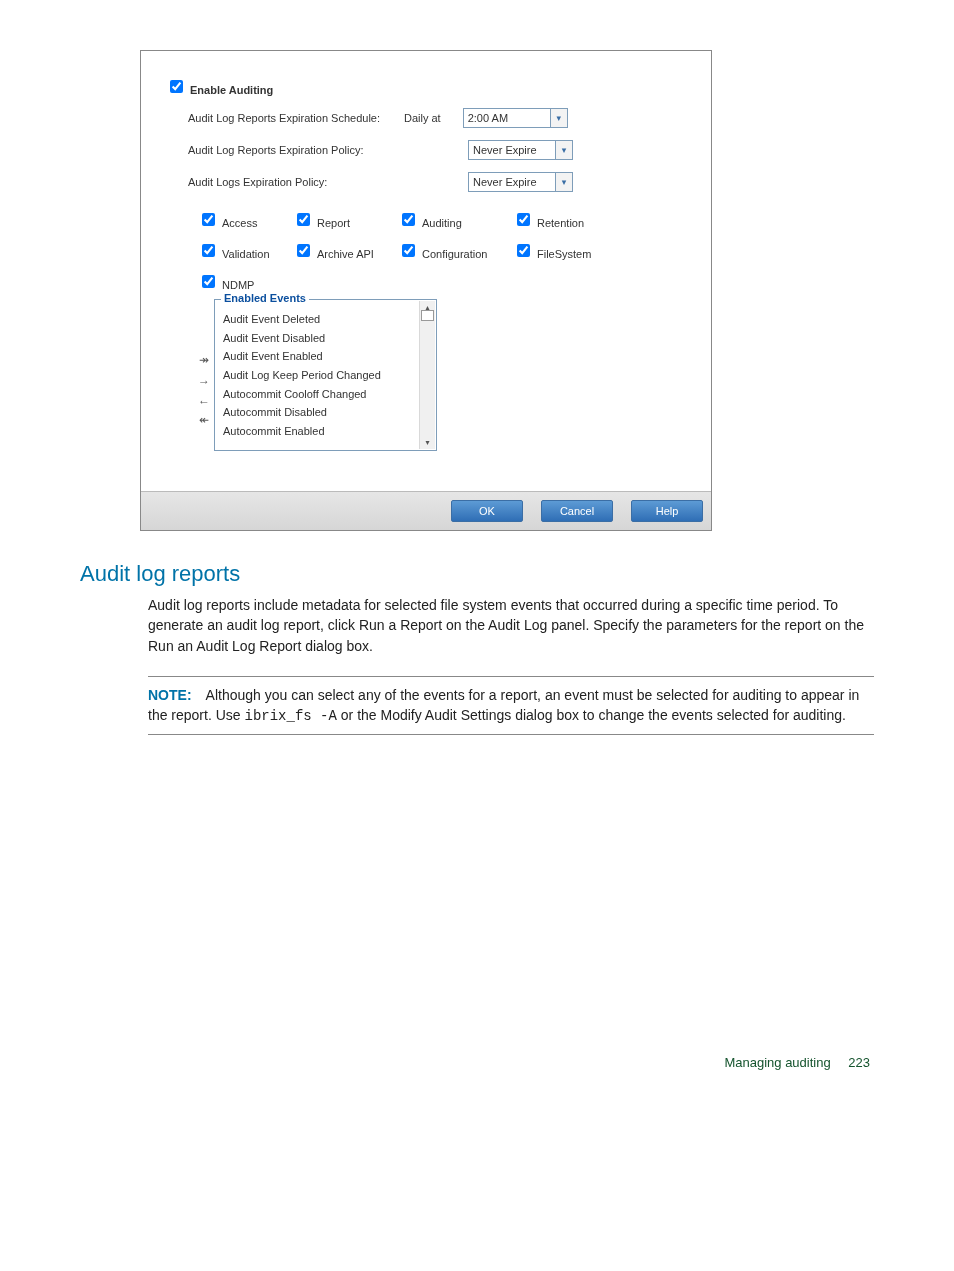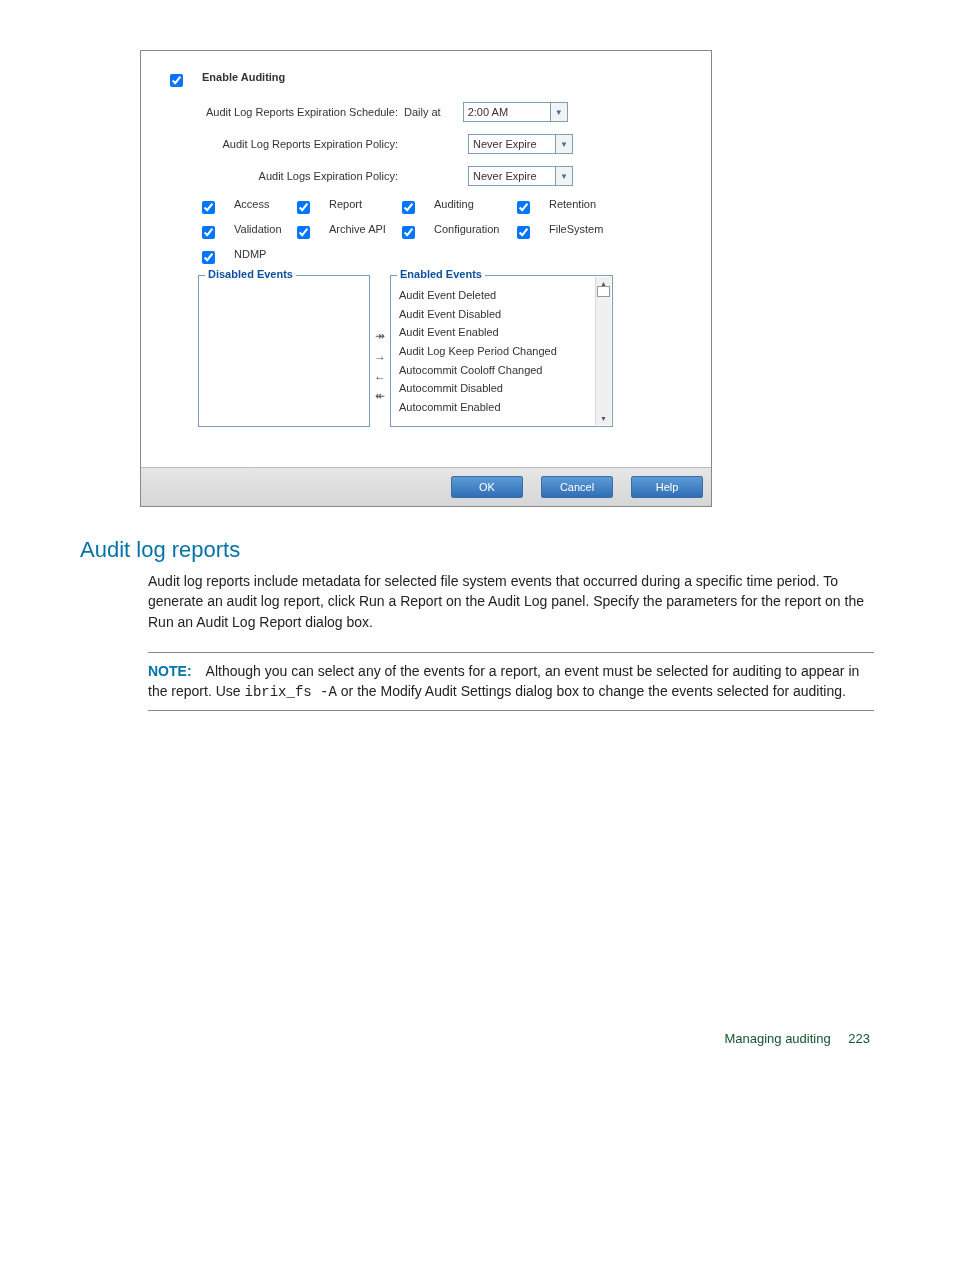--- a/index.html
+++ b/index.html
@@ -26,32 +26,33 @@
     background: linear-gradient(#f9f9f9,#ececec);
     border-bottom: 1px solid #ccc;
     padding: 4px 8px;
     color: #333;
   }
   .dialog-body {
     padding: 20px 20px 10px 25px;
   }
   .cb-row {
     display: flex;
-    align-items: flex-start;
-    gap: 16px;
+    align-items: flex-end;
+    gap: 4px;
     margin-bottom: 2px;
+    margin-top: 6px;
   }
   .field-row {
     display: flex;
     align-items: center;
     margin: 12px 0 12px 22px;
     font-size: 11px;
     gap: 6px;
   }
-  .field-label { width: 210px; text-align: right; }
+  .field-label { width: 210px; }
   .combo {
     border: 1px solid #7e9db9;
     background: #fff;
     height: 18px;
     display: inline-flex;
     align-items: center;
     padding: 0 4px;
     font-size: 11px;
     position: relative;
   }
@@ -264,24 +265,20 @@
             <input type="checkbox" checked="" style="">
             <span>FileSystem</span>
           </div>
         <div class="cb-row">
             <input type="checkbox" checked="" style="">
             <span>NDMP</span>
           </div>
       </div>
 
       <div class="events-area">
-        <div class="fieldset fs-left">
-          <span class="legend">Disabled Events</span>
-          <div class="ev-list"></div>
-        </div>
 
         <div class="mover">
           <span>↠</span>
           <span>→</span>
           <span>←</span>
           <span>↞</span>
         </div>
 
         <div class="fieldset fs-right" style="position:relative">
           <span class="legend">Enabled Events</span>

